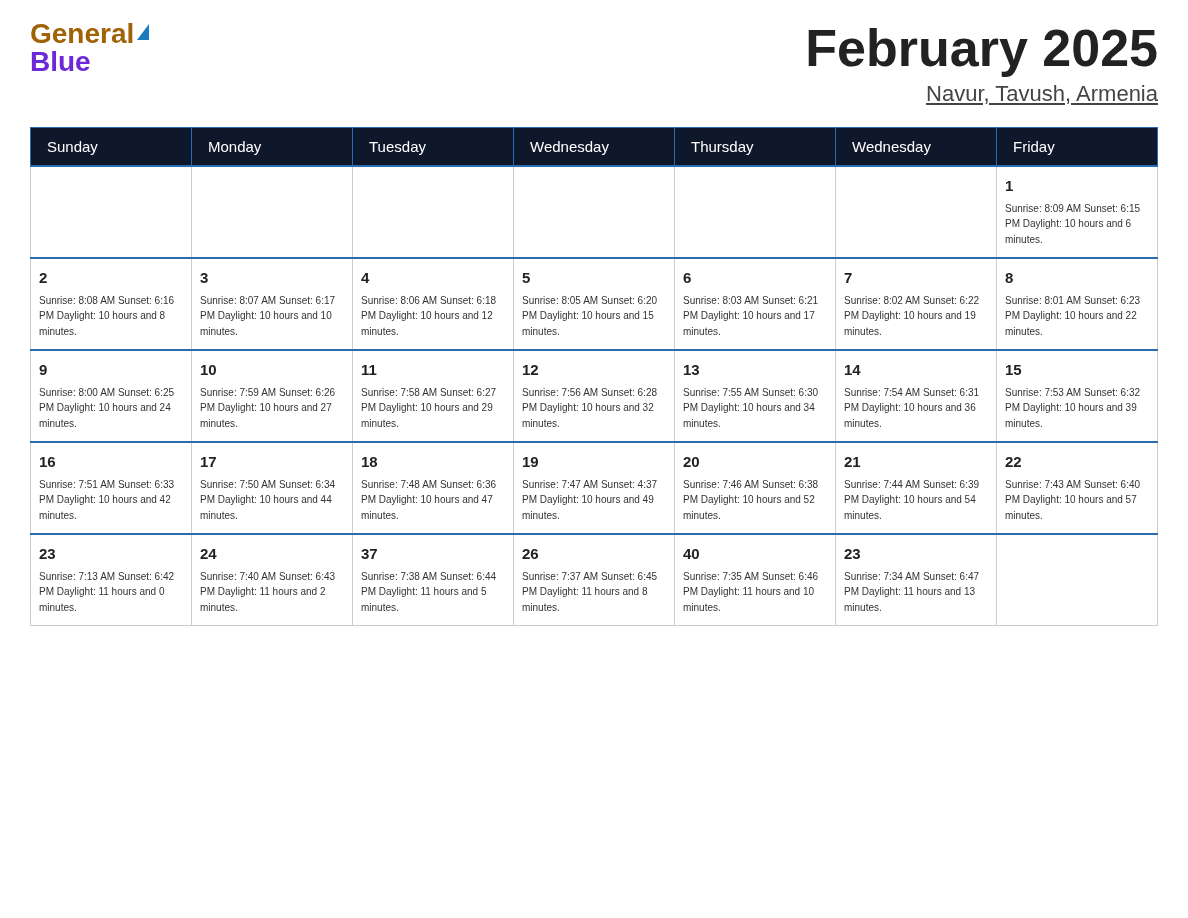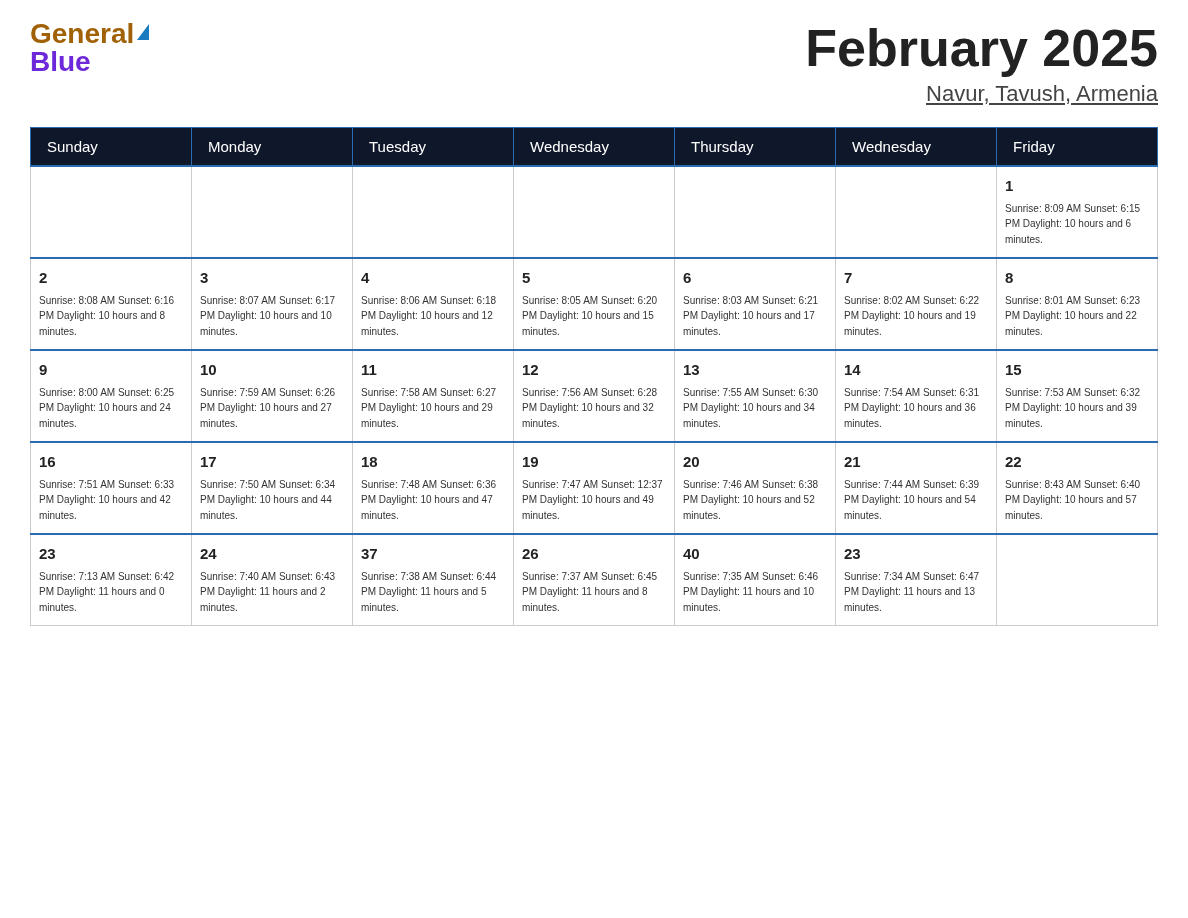--- a/index.html
+++ b/index.html
@@ -258,38 +258,38 @@
         </td>
         <td>
           <span class="day-number">18</span>
           <div class="day-info">Sunrise: 7:48 AM
 Sunset: 6:36 PM
 Daylight: 10 hours and 47 minutes.</div>
         </td>
         <td>
           <span class="day-number">19</span>
           <div class="day-info">Sunrise: 7:47 AM
-Sunset: 12:37 PM
+Sunset: 4:37 PM
 Daylight: 10 hours and 49 minutes.</div>
         </td>
         <td>
           <span class="day-number">20</span>
           <div class="day-info">Sunrise: 7:46 AM
 Sunset: 6:38 PM
 Daylight: 10 hours and 52 minutes.</div>
         </td>
         <td>
           <span class="day-number">21</span>
           <div class="day-info">Sunrise: 7:44 AM
 Sunset: 6:39 PM
 Daylight: 10 hours and 54 minutes.</div>
         </td>
         <td>
           <span class="day-number">22</span>
-          <div class="day-info">Sunrise: 8:43 AM
+          <div class="day-info">Sunrise: 7:43 AM
 Sunset: 6:40 PM
 Daylight: 10 hours and 57 minutes.</div>
         </td>
       </tr>
       <tr>
         <td>
           <span class="day-number">23</span>
           <div class="day-info">Sunrise: 7:13 AM
 Sunset: 6:42 PM
 Daylight: 11 hours and 0 minutes.</div>

